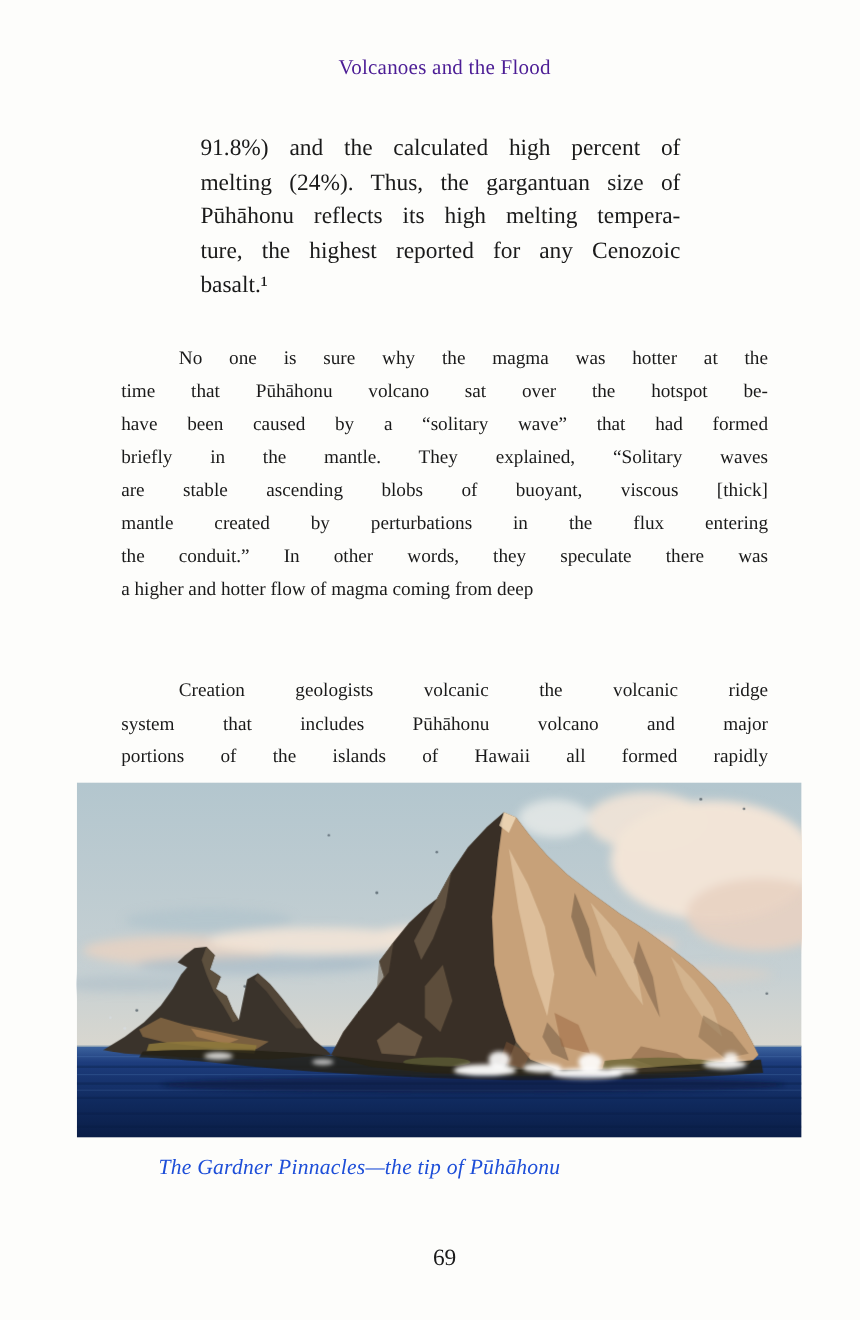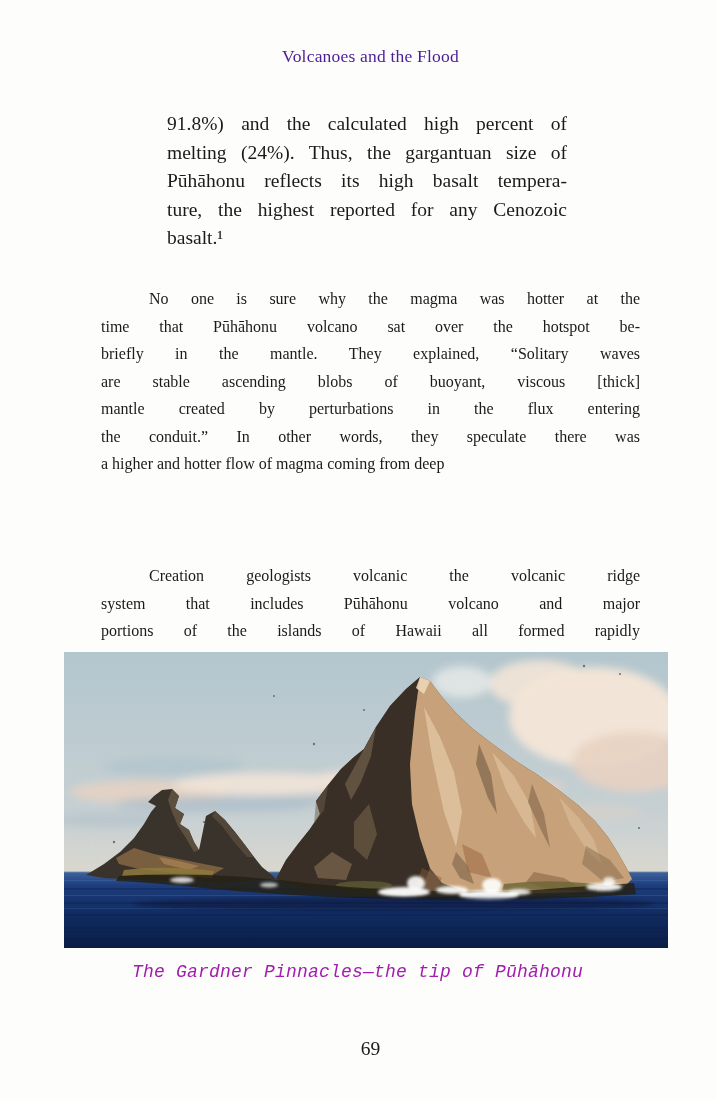--- a/index.html
+++ b/index.html
@@ -41,28 +41,29 @@
 </head>
 <body>
 
 <div class="page">
 
   <div class="running-head">Volcanoes and the Flood</div>
 
   <section class="quote last-left">
       <div class="tline">91.8%) and the calculated high percent of</div>
       <div class="tline">melting (24%). Thus, the gargantuan size of</div>
-      <div class="tline">Pūhāhonu reflects its high basalt tempera-</div>
+      <div class="tline">Pūhāhonu reflects its high melting tempera-</div>
       <div class="tline">ture, the highest reported for any Cenozoic</div>
       <div class="tline">basalt.¹</div>
     </section>
 
   <section class="para para-magma indent-first last-left">
       <div class="tline">No one is sure why the magma was hotter at the</div>
       <div class="tline">time that Pūhāhonu volcano sat over the hotspot be-</div>
+      <div class="tline">have been caused by a “solitary wave” that had formed</div>
       <div class="tline">briefly in the mantle. They explained, “Solitary waves</div>
       <div class="tline">are stable ascending blobs of buoyant, viscous [thick]</div>
       <div class="tline">mantle created by perturbations in the flux entering</div>
       <div class="tline">the conduit.” In other words, they speculate there was</div>
       <div class="tline">a higher and hotter flow of magma coming from deep</div>
     </section>
 
   <section class="para para-creation indent-first">
       <div class="tline">Creation geologists volcanic the volcanic ridge</div>
       <div class="tline">system that includes Pūhāhonu volcano and major</div>
@@ -183,17 +184,17 @@
         <ellipse cx="545" cy="229" rx="6" ry="4" opacity="0.8" fill="#ffffff"></ellipse>
       </g>
       <ellipse cx="330" cy="252" rx="260" ry="7" fill="#071838" opacity="0.5" filter="url(#soft2)"></ellipse>
       <g fill="#d8dde2" opacity="0.8">
         <circle cx="40" cy="205" r="1.2"></circle>
           <circle cx="28" cy="196" r="1"></circle>
       </g>
     </svg>
   </figure>
 
-  <div class="caption" style="color: #a21caf; font-family: Liberation Mono, monospace;">The Gardner Pinnacles—the tip of Pūhāhonu</div>
+  <div class="caption" style="color: #1d4ed8;">The Gardner Pinnacles—the tip of Pūhāhonu</div>
 
   <div class="folio">69</div>
 
 </div>
 
 </body></html>

